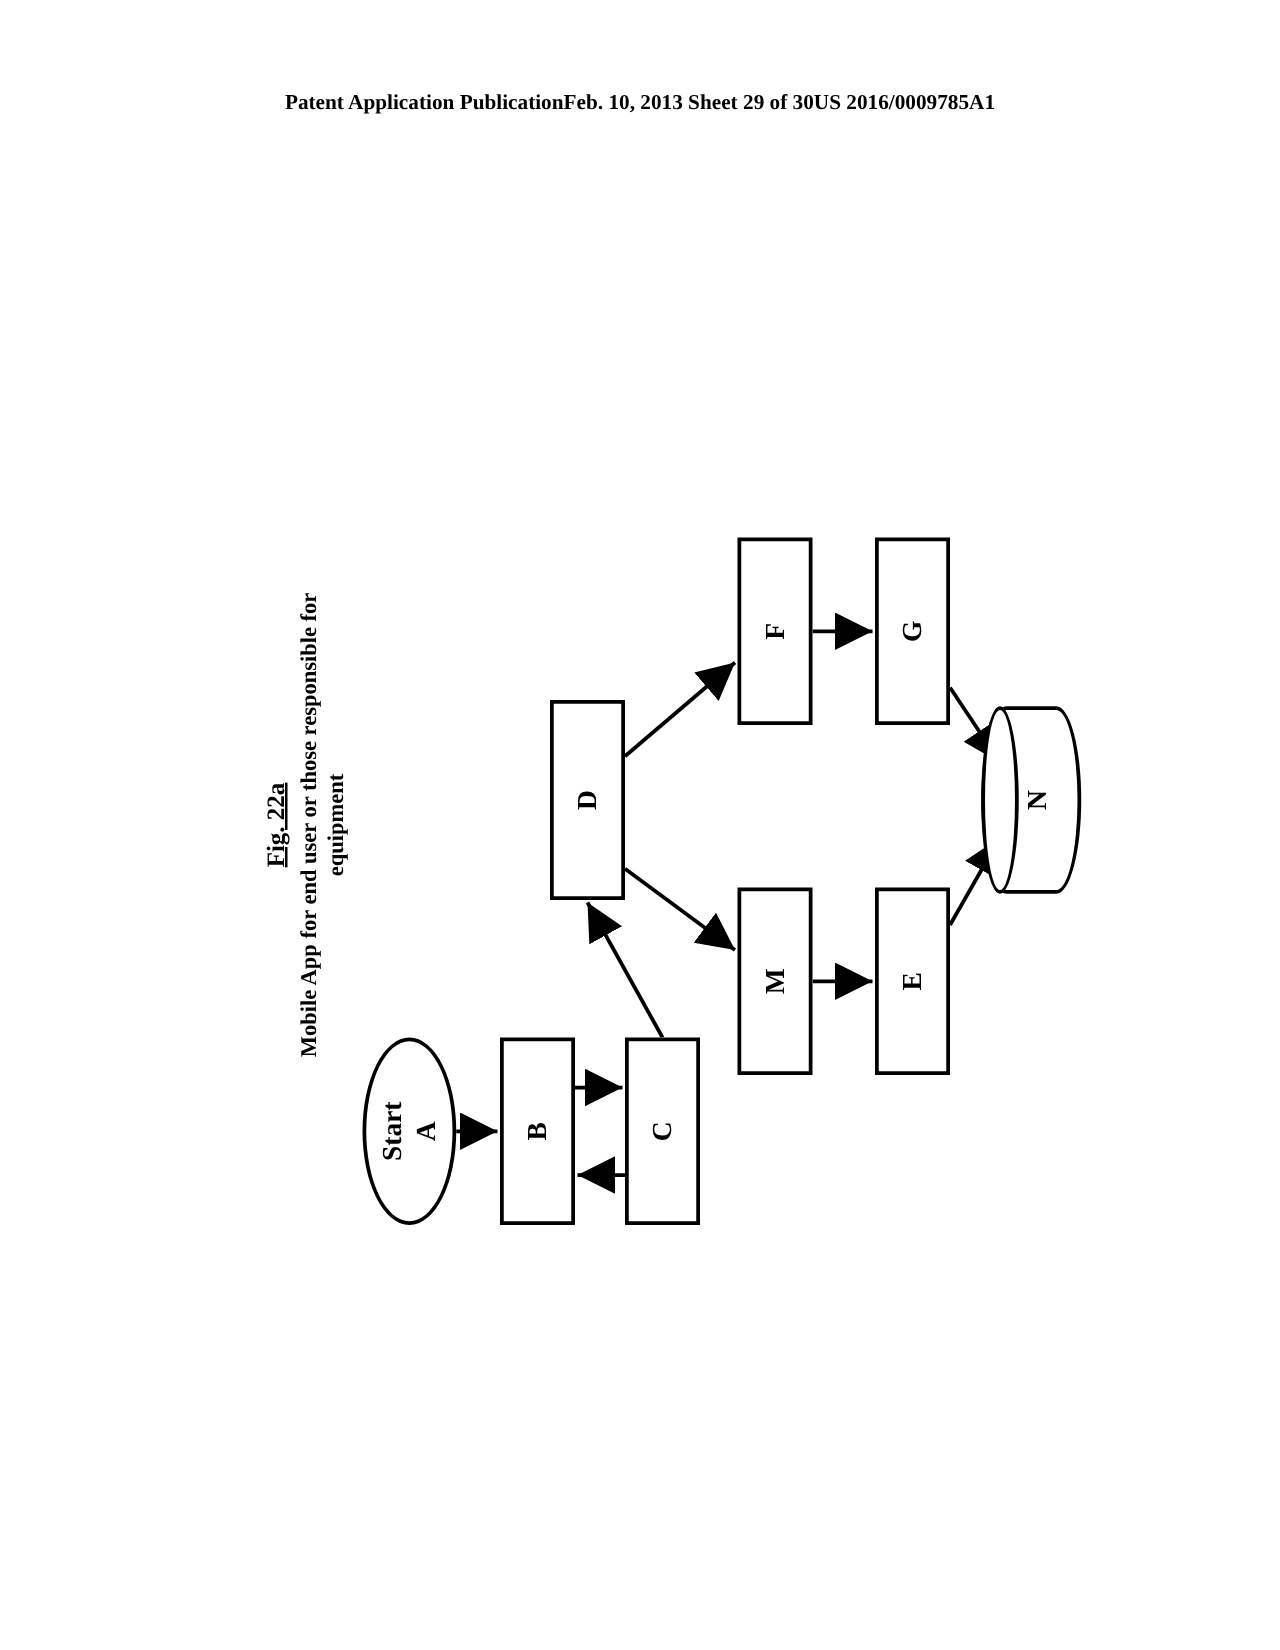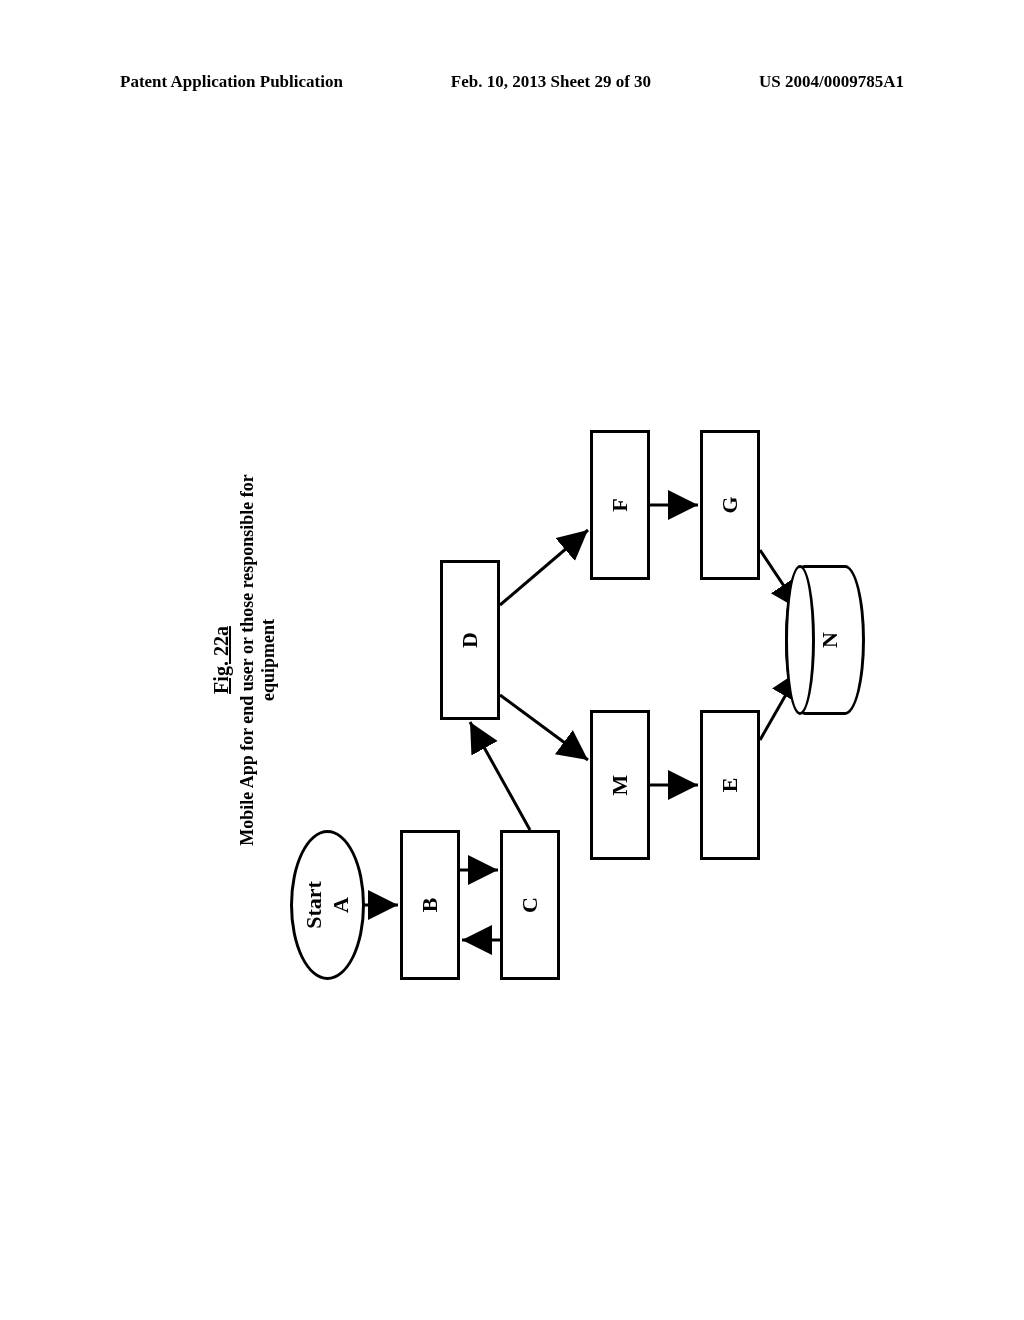--- a/index.html
+++ b/index.html
@@ -9,21 +9,21 @@
       background: #fff;
       font-family: "Times New Roman", serif;
       position: relative;
     }
     .header {
       position: absolute;
       top: 72px;
       left: 0;
       width: 1024px;
       display: flex;
-      justify-content: space-between;
+      justify-content: center;
       padding: 0 120px;
       font-size: 17px;
       font-weight: bold;
     }
     .content-wrap {
       position: absolute;
       top: 360px;
       left: 130px;
       width: 760px;
       height: 600px;
@@ -94,21 +94,21 @@
       height: 100%;
       pointer-events: none;
     }
   </style>
 </head>
 <body>
 
 <div class="header">
   <span>Patent Application Publication</span>
   <span>Feb. 10, 2013  Sheet 29 of 30</span>
-  <span>US 2004/0009785A1</span>
+  <span>US 2016/0009785A1</span>
 </div>
 
 <div class="content-wrap">
 
   <div class="fig-title">
     <span class="fig-num">Fig. 22a</span>
     <span class="subtitle">Mobile App for end user or those responsible for equipment</span>
   </div>
 
   <svg class="arrow-svg" viewBox="0 0 760 600">

